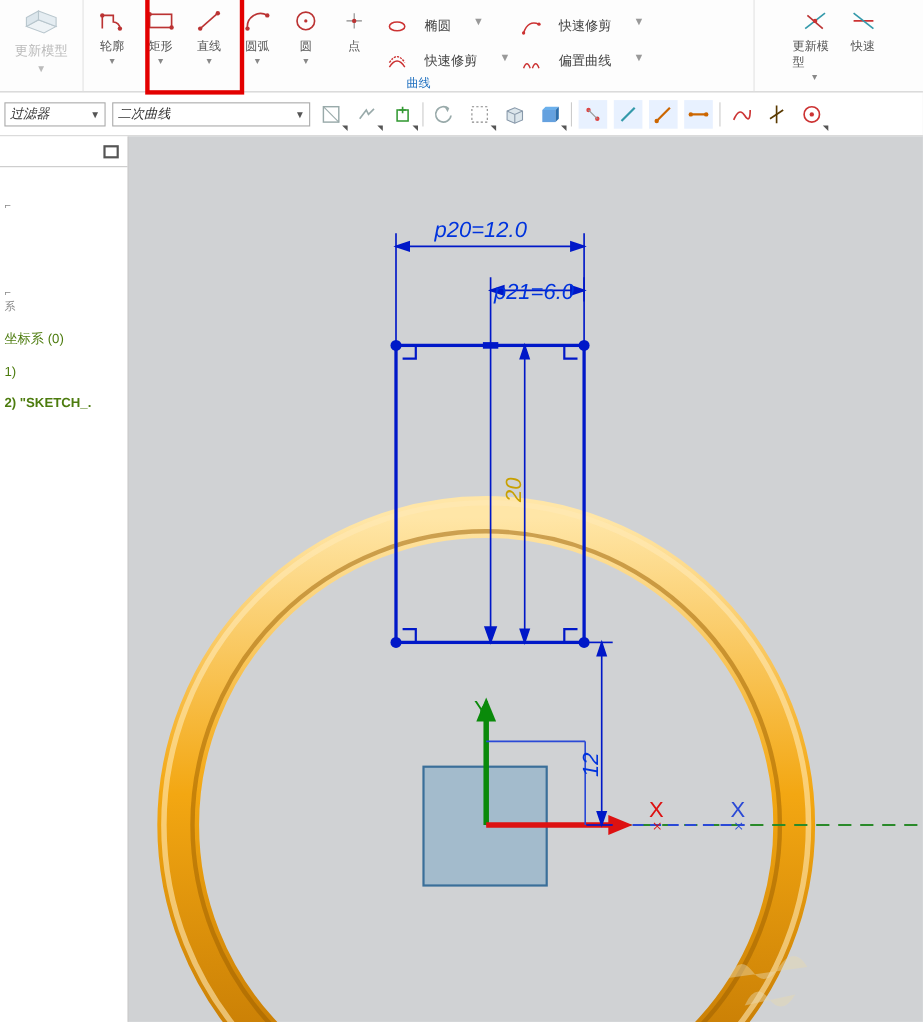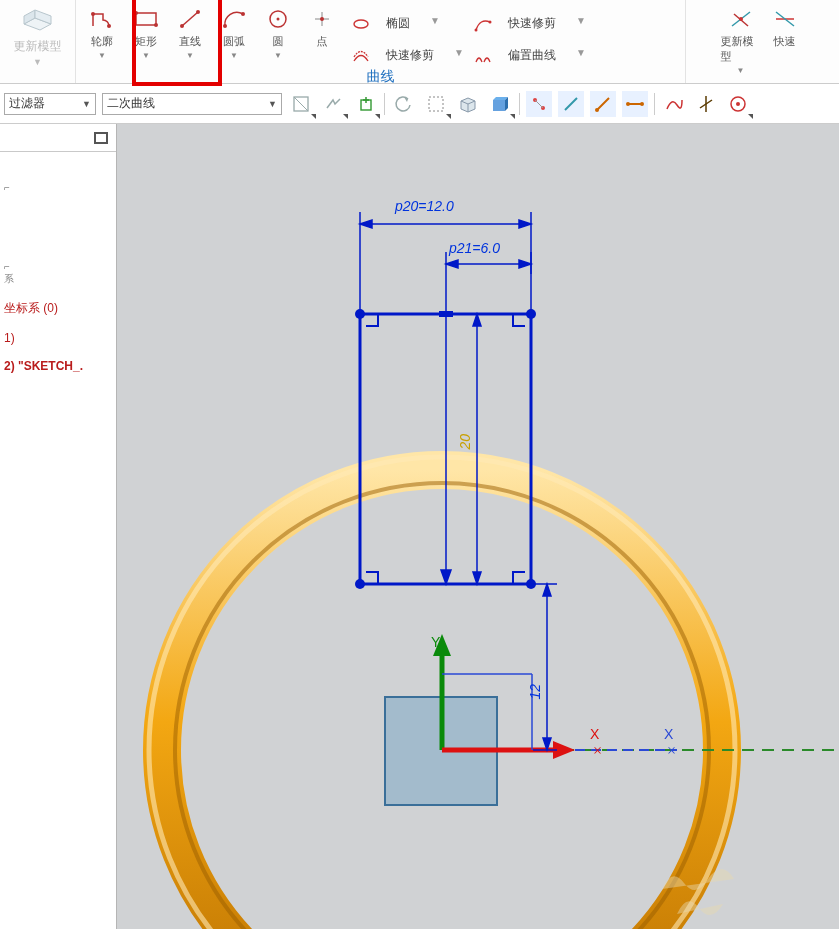--- a/index.html
+++ b/index.html
@@ -29,21 +29,21 @@
     align-items: center;
     padding: 0 6px 2px 6px;
     border-right: 1px solid #e3e3e3;
     height: 100%;
     justify-content: flex-start;
     position: relative;
   }
   .rib-group .grp-body { flex: 1; display:flex; align-items:flex-start; gap:4px;}
   .rib-group .grp-label {
     color: #1e6fbf;
-    font-size: 14px;
+    font-size: 11px;
     padding-top:2px;
   }
   .big-btn {
     display:flex; flex-direction:column; align-items:center;
     width:48px; padding-top:2px; gap:2px;
     color:#555;
   }
   .big-btn .icon-box { width:36px; height:34px; display:flex; align-items:center; justify-content:center;}
   .small-btn {
     display:flex; flex-direction:column; align-items:center;
@@ -66,21 +66,21 @@
 
   
   .secondary-bar {
     height:40px; border-bottom:1px solid #ccc;
     display:flex; align-items:center; gap:6px;
     padding:4px 4px;
   }
   .select-like {
     border:1px solid #aaa; height:22px; background:#fff;
     display:flex; align-items:center; justify-content:space-between;
-    padding:0 4px; font-size:12px;
+    padding:0 4px; font-size:12px;font-style:italic;
   }
   .select-like .tri{font-size:9px;color:#555;}
   .tool-ic{
     width:26px;height:26px;display:flex;align-items:center;justify-content:center;
     position:relative;
   }
   .tool-ic .tri{
     position:absolute; right:-2px; bottom:-2px;
     width:0;height:0;border-left:5px solid transparent;border-top:5px solid #555;
   }
@@ -97,30 +97,30 @@
     background:#fff;
     display:flex;flex-direction:column;
     font-size:12px;
   }
   .nav-top{
     height:28px;border-bottom:1px solid #c9c9c9;
     display:flex;justify-content:flex-end;align-items:center;padding-right:8px;
   }
   .nav-top .win-ic{width:14px;height:12px;border:2px solid #555;}
   .nav-body{flex:1;padding:8px 4px;display:flex;flex-direction:column;gap:14px;}
-  .nav-item{white-space:nowrap;overflow:hidden;text-overflow:ellipsis;color:#b91c1c;}
+  .nav-item{white-space:nowrap;overflow:hidden;text-overflow:ellipsis;color:#4d7c0f;}
   .nav-item.bold{font-weight:bold;}
 
   .canvas{
     flex:1;position:relative;background:#d0d2d4;
     overflow:hidden;
   }
 
   
-  .dim{position:absolute;color:#0033dd;font-style:italic;font-size:14px;}
+  .dim{position:absolute;color:#0033dd;font-style:italic;font-size:20px;}
   .dim-vert{writing-mode:vertical-rl;transform:rotate(180deg);}
 
 </style>
 </head>
 <body>
 
 <div class="ribbon">
 
   <div class="rib-group" style="width:76px">
     <div class="grp-body">
@@ -505,21 +505,21 @@
       </g>
 
       <g opacity="0.45">
         <path d="M545 765 q10 -22 22 -6 q12 16 24 -4 q14 -20 26 0" fill="#e8d9b0"></path>
         <path d="M560 790 q10 -22 22 -6 q12 16 24 -4" fill="#e8d9b0"></path>
       </g>
 
     </svg>
 
     <div class="dim" style="left:278px;top:74px">p20=12.0</div>
-    <div class="dim" style="left:332px;top:116px">p21=6.0</div>
+    <div class="dim" style="left:332px;top:131px">p21=6.0</div>
     <div class="dim dim-vert" style="left:340px;top:310px;color:#c8a000">20</div>
     <div class="dim dim-vert" style="left:410px;top:560px">12</div>
     <div class="dim" style="left:473px;top:602px;color:#d11;font-style:normal">X</div>
     <div class="dim" style="left:547px;top:602px;color:#2a49d6;font-style:normal">X</div>
     <div class="dim" style="left:314px;top:510px;color:#0a8a0a;font-style:normal">Y</div>
   </div>
 
 </div>
 
 </body></html>

